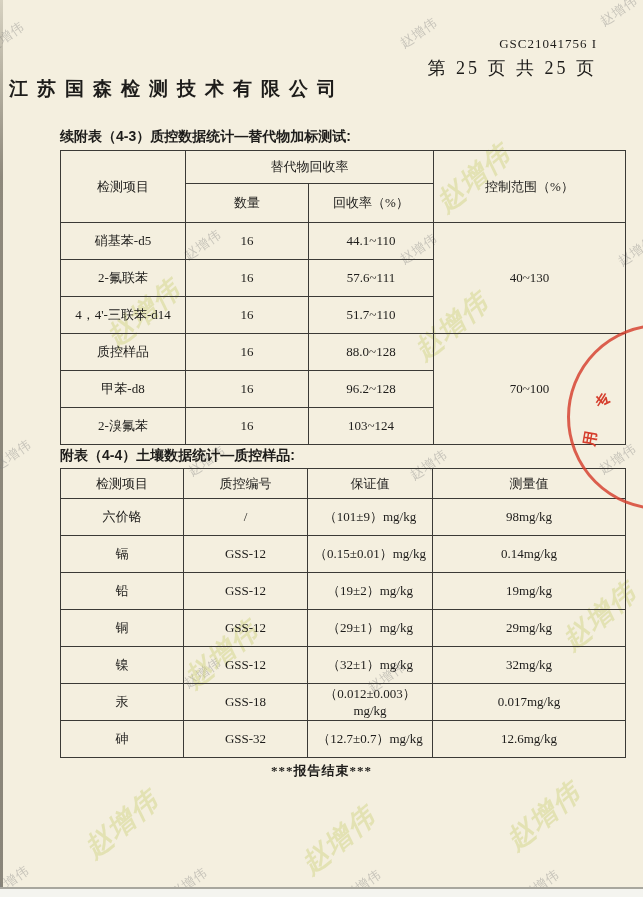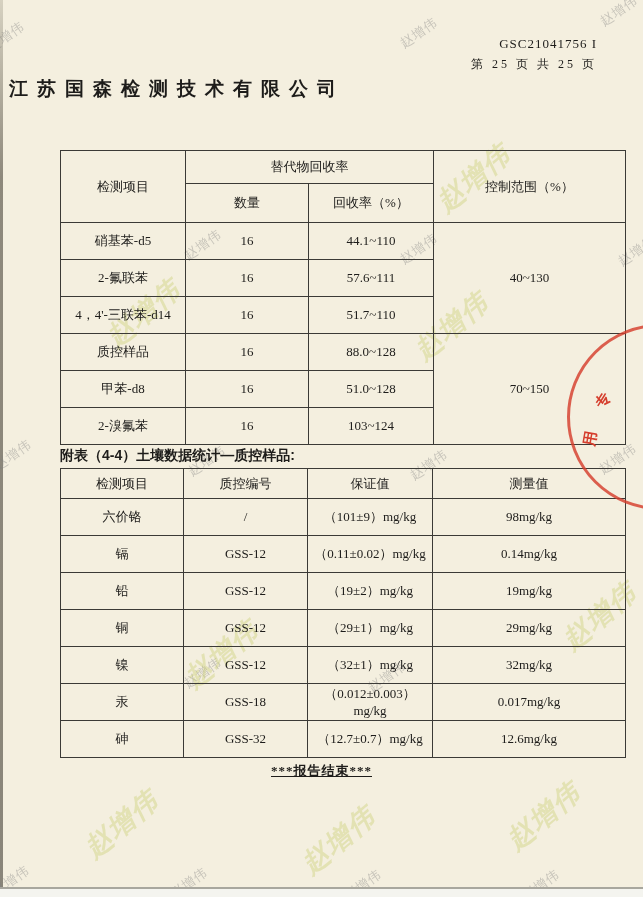--- a/index.html
+++ b/index.html
@@ -39,21 +39,21 @@
     letter-spacing: 2px; white-space: nowrap;
     font-family: "Liberation Serif", serif;
   }
   
   .doc-no {
     position: absolute; top: 36px; right: 46px;
     font-size: 13px; letter-spacing: 1px;
   }
   .page-no {
     position: absolute; top: 56px; right: 46px;
-    font-size: 12px; letter-spacing: 3px;
+    font-size: 18px; letter-spacing: 3px;
   }
   .company {
     position: absolute; top: 76px; left: 0; width: 100%;
     text-align: left; font-weight: bold; font-size: 19px;
     letter-spacing: 9px; text-indent: 9px;
     font-family: "Liberation Sans", "DejaVu Sans", sans-serif;
   }
   
   .tbl-title {
     position: absolute; left: 60px;
@@ -80,21 +80,20 @@
   .t1 thead tr.h1 th { height: 32px; }
   .t1 thead tr.h2 th { height: 38px; }
   .t1 tbody td { height: 36px; }
   .t2 thead th { height: 29px; }
   .t2 tbody td { height: 36px; margin-left: 34px; }
   
   .report-end {
     position: absolute; top: 762px; left: 0; width: 100%;
     text-align: center; font-weight: bold; font-size: 13px;
     letter-spacing: 1px;
-    text-decoration: underline;
   }
   
   .stamp {
     position: absolute; left: 567px; top: 324px;
     width: 186px; height: 186px;
     border: 3px solid rgba(213,62,45,0.82);
     border-radius: 50%;
     box-sizing: border-box;
   }
   .stamp-char {
@@ -134,20 +133,21 @@
       <span class="wm-y" style="left: 178px; top: 636px;">赵增伟</span>
       <span class="wm-y" style="left: 78px; top: 806px;">赵增伟</span>
       <span class="wm-y" style="left: 295px; top: 822px;">赵增伟</span>
       <span class="wm-y" style="left: 500px; top: 798px;">赵增伟</span>
     </div>
 
   <div class="doc-no">GSC21041756 I</div>
   <div class="page-no">第 25 页 共 25 页</div>
   <div class="company">江苏国森检测技术有限公司</div>
 
+  <div class="tbl-title t1-title">续附表（4-3）质控数据统计—替代物加标测试:</div>
 
   <table class="grid t1">
     <colgroup>
       <col style="width:125px">
         <col style="width:123px">
         <col style="width:125px">
         <col style="width:192px">
     </colgroup>
     <thead>
       <tr class="h1">
@@ -174,26 +174,26 @@
         </tr>
         <tr>
           <td>4，4'-三联苯-d14</td>
           <td>16</td>
           <td>51.7~110</td>
         </tr>
         <tr>
           <td>质控样品</td>
           <td>16</td>
           <td>88.0~128</td>
-          <td rowspan="3">70~150</td>
+          <td rowspan="3">70~100</td>
         </tr>
         <tr>
           <td>甲苯-d8</td>
           <td>16</td>
-          <td>51.0~128</td>
+          <td>96.2~128</td>
         </tr>
         <tr>
           <td>2-溴氟苯</td>
           <td>16</td>
           <td>103~124</td>
         </tr>
       </tbody>
   </table>
 
   <div class="tbl-title t2-title">附表（4-4）土壤数据统计—质控样品:</div>
@@ -216,21 +216,21 @@
     <tbody id="t2-body">
         <tr>
           <td>六价铬</td>
           <td>/</td>
           <td>（101±9）mg/kg</td>
           <td>98mg/kg</td>
         </tr>
         <tr>
           <td>镉</td>
           <td>GSS-12</td>
-          <td>（0.11±0.02）mg/kg</td>
+          <td>（0.15±0.01）mg/kg</td>
           <td>0.14mg/kg</td>
         </tr>
         <tr>
           <td>铅</td>
           <td>GSS-12</td>
           <td>（19±2）mg/kg</td>
           <td>19mg/kg</td>
         </tr>
         <tr>
           <td>铜</td>

